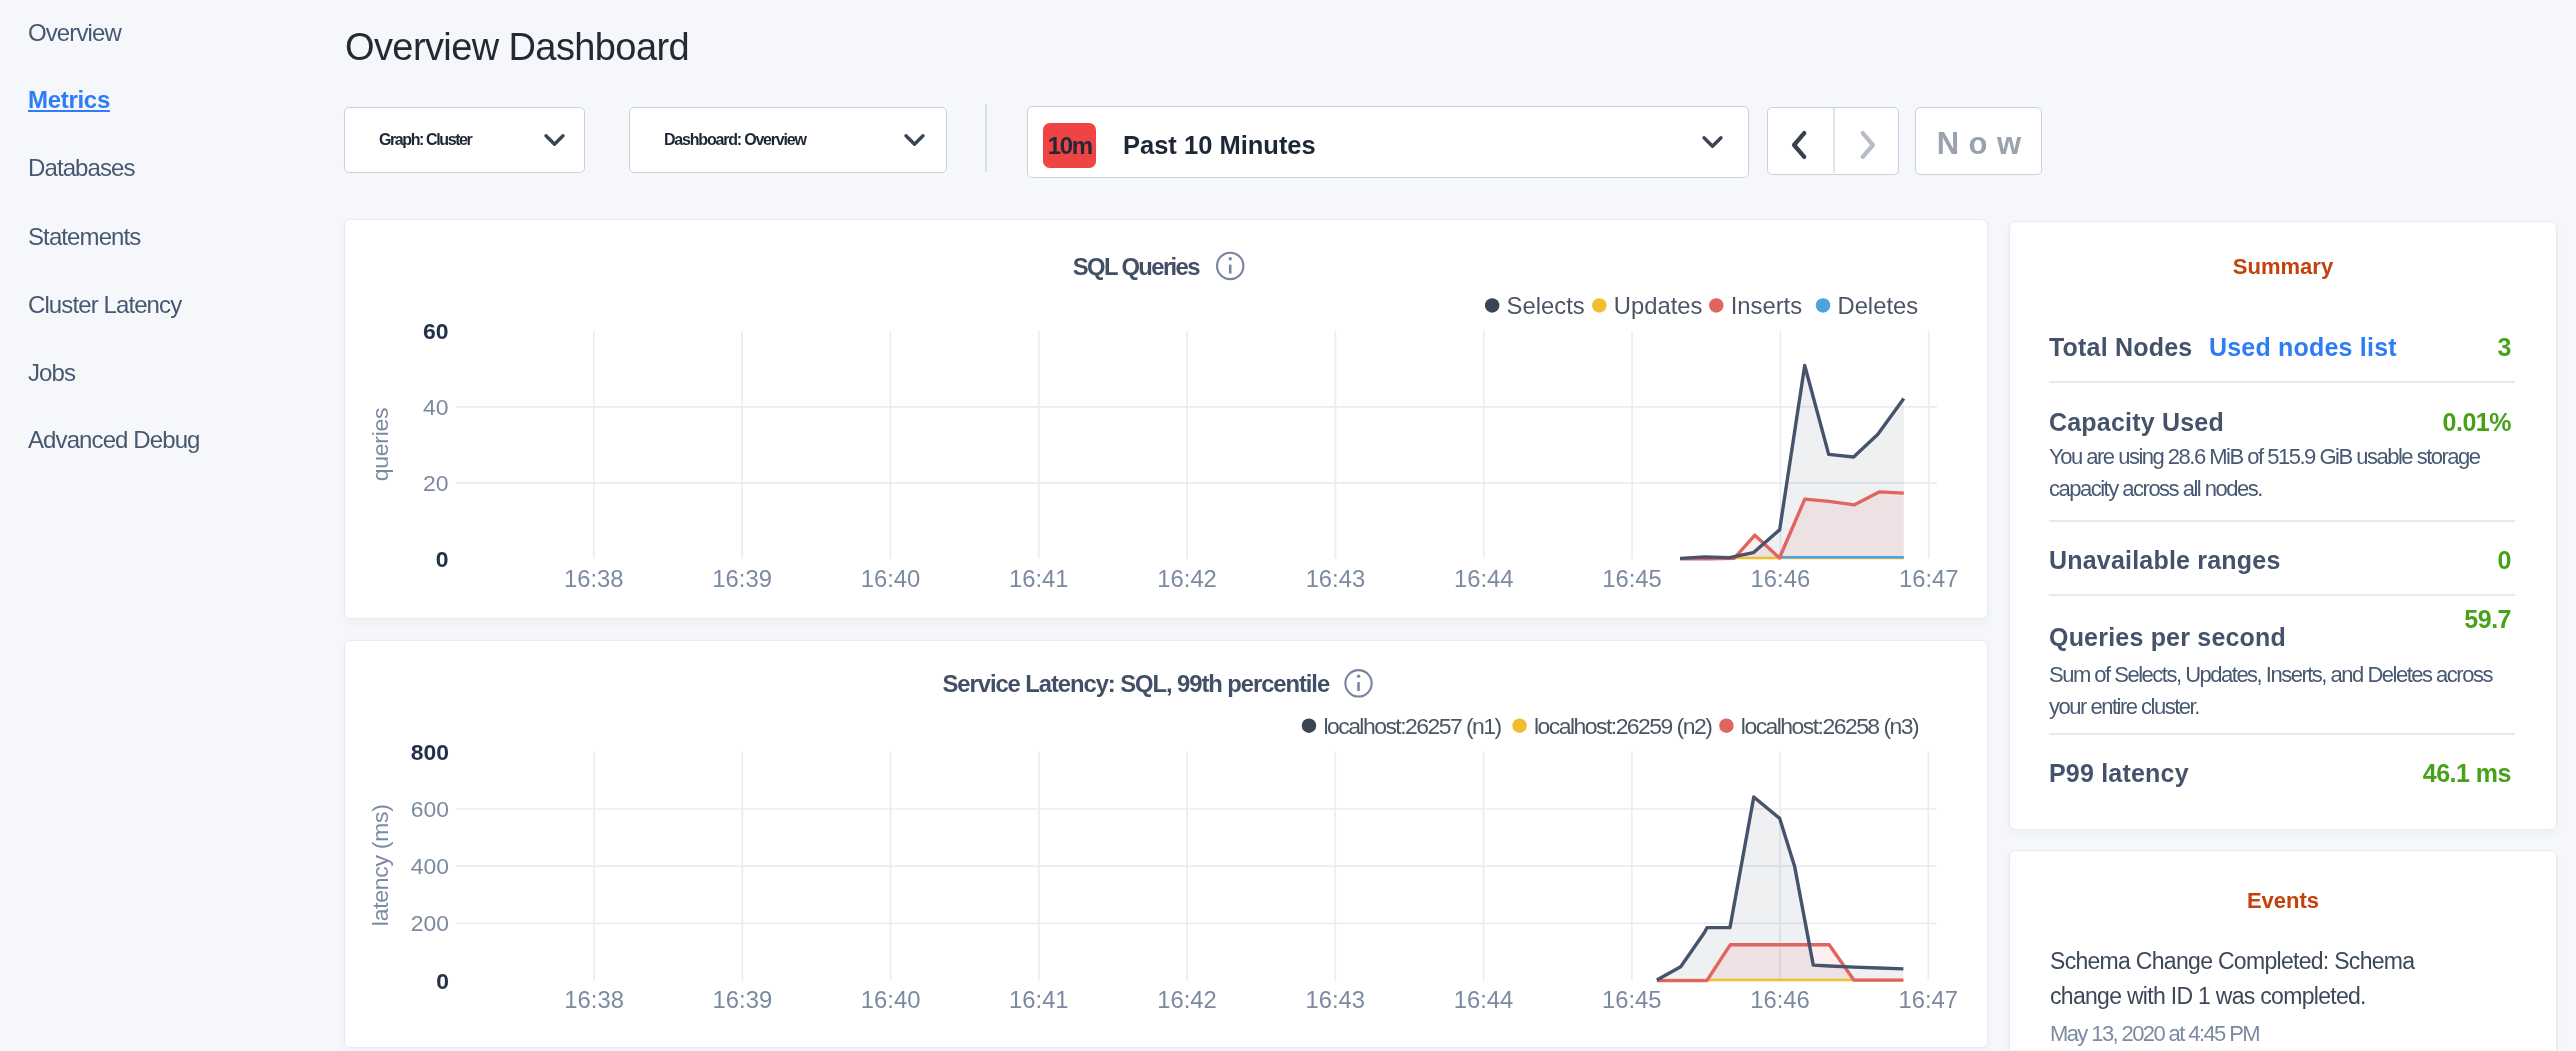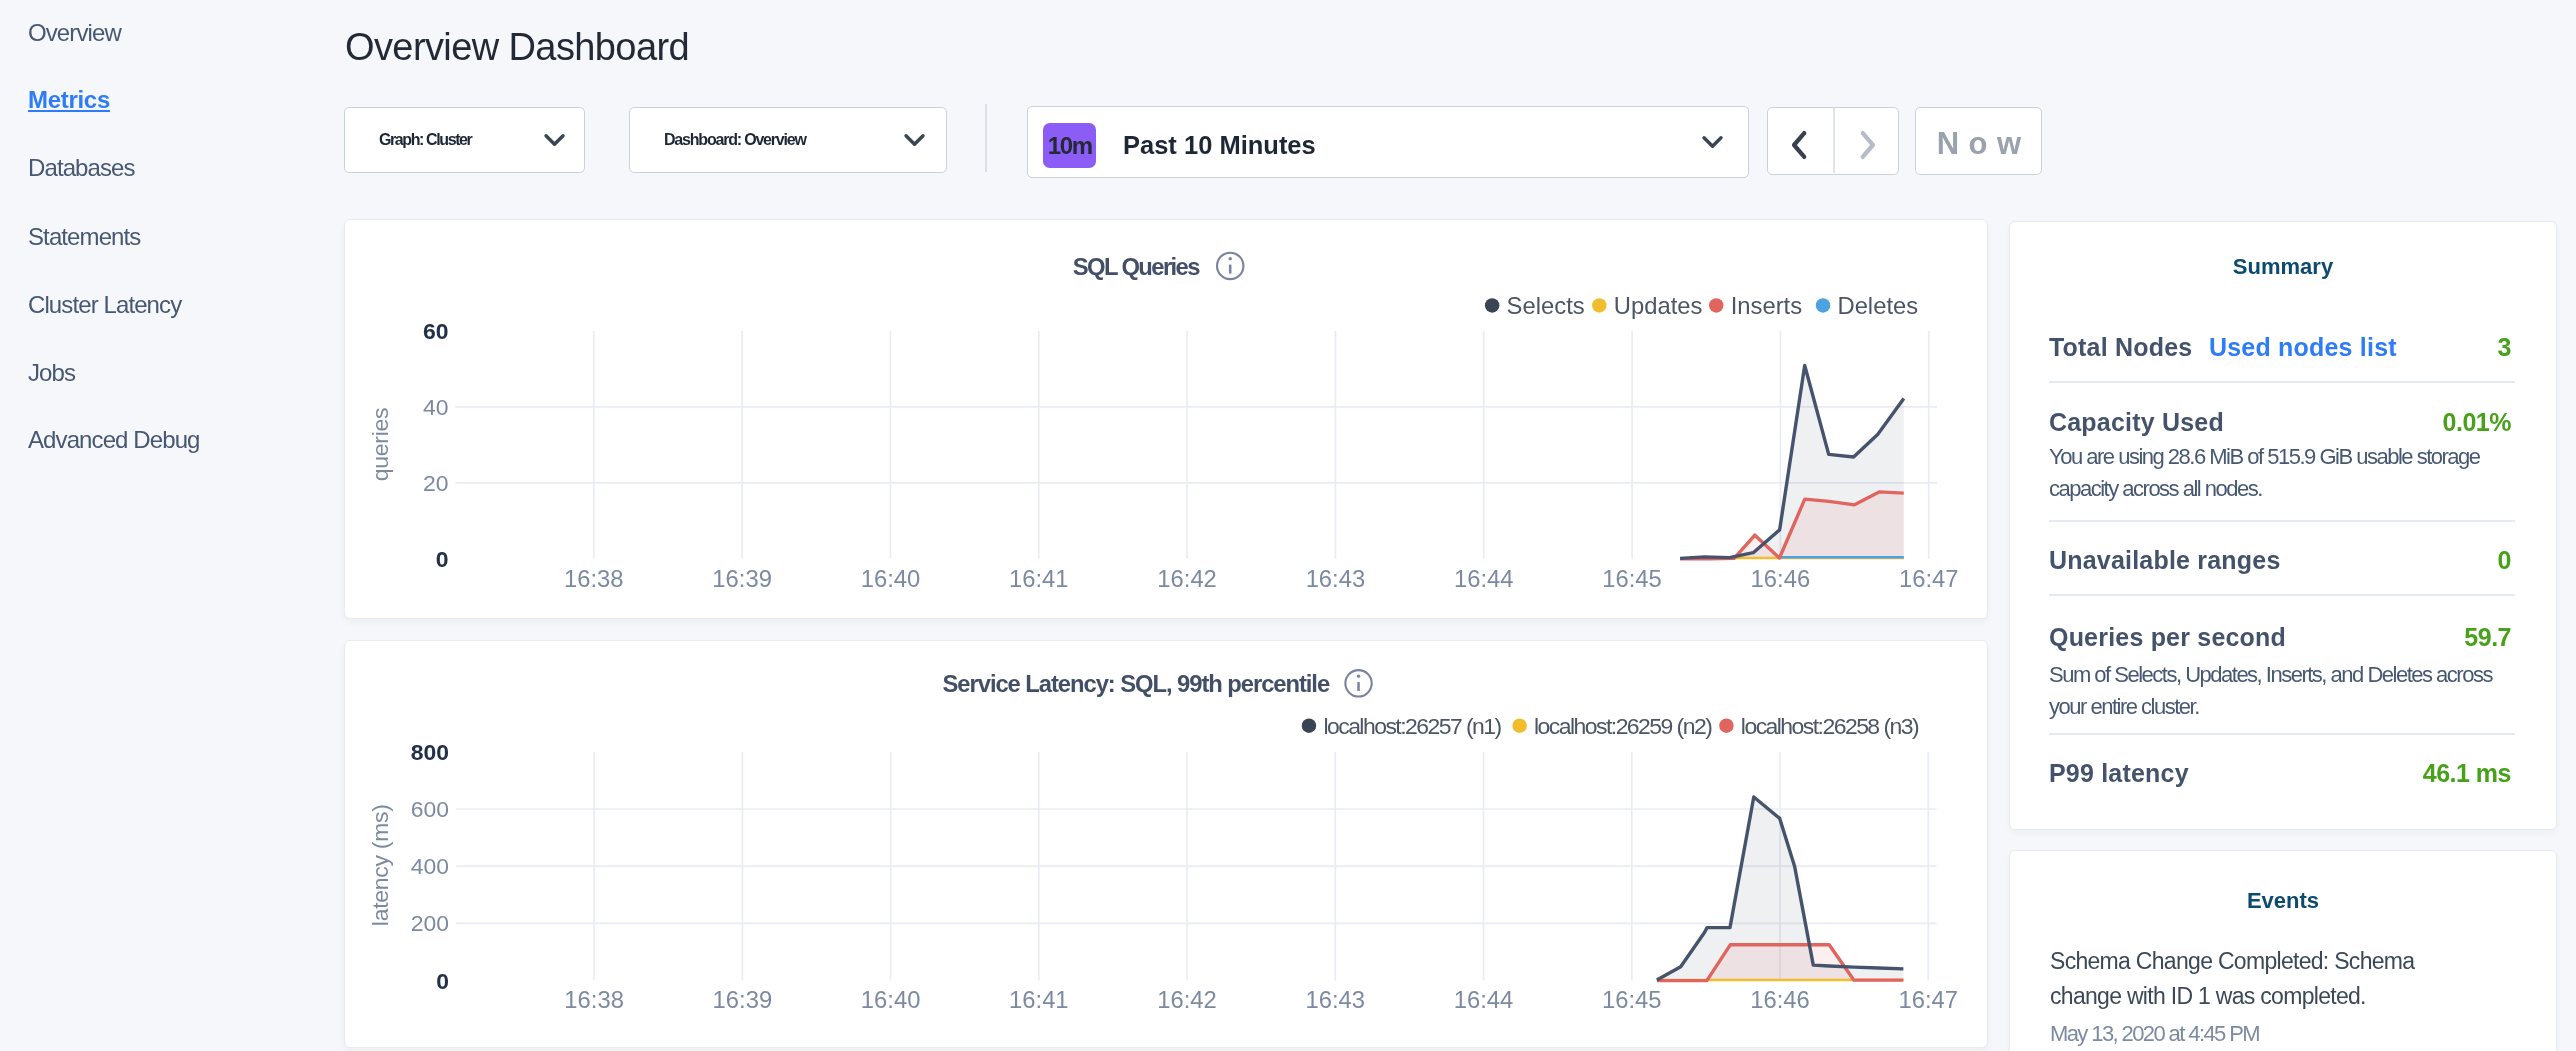--- a/index.html
+++ b/index.html
@@ -5,25 +5,25 @@
   * { margin:0; padding:0; box-sizing:border-box; }
   html,body { width:2576px; height:1051px; overflow:hidden; }
   body { font-family:"Liberation Sans", sans-serif; background:#f5f7fa; position:relative; }
   .abs { position:absolute; }
   .nav { left:28px; font-size:24px; letter-spacing:-0.9px; color:#475872; white-space:nowrap; }
   .nav.active { color:#2e7cf6; font-weight:700; letter-spacing:-0.3px;text-decoration:underline; }
   .h1 { left:345px; top:25.5px; font-size:38px; letter-spacing:-0.6px; color:#242a35; }
   .btn { top:107px; height:66px; background:#fff; border:1.7px solid #c9d2dc; border-radius:5.1px; position:absolute; }
   .lbl { position:absolute; top:50%; transform:translateY(-50%); font-size:16px; font-weight:700; color:#1d2736; white-space:nowrap; }
   .vline { left:985px; top:104px; width:1.7px; height:68px; background:#d9dfe7; }
-  .chip { left:15.3px; top:16px; width:53px; height:45px; background:#8b5cf6; border-radius:6.8px; position:absolute;
+  .chip { left:15.3px; top:16px; width:53px; height:45px; background:#ef4444; border-radius:6.8px; position:absolute;
           font-size:24px; letter-spacing:-1.3px; font-weight:700; color:#242a35; text-align:center; line-height:45px; }
   .chev { position:absolute; top:50%; transform:translateY(-50%); }
   .card { position:absolute; background:#fff; border:1.7px solid #e7ebf1; border-radius:6px; box-shadow:0 3.4px 6.8px rgba(60,75,100,0.04); }
-  .sumhead { width:548px; text-align:center; font-size:22px; font-weight:700; color:#0c4a6e; }
+  .sumhead { width:548px; text-align:center; font-size:22px; font-weight:700; color:#c2410c; }
   .srow-label { font-size:25px; font-weight:700; color:#44536b; letter-spacing:0.2px; white-space:nowrap; }
   .srow-link  { font-size:25px; font-weight:700; color:#2e7cf6; letter-spacing:0.2px; white-space:nowrap; }
   .srow-val   { font-size:25px; font-weight:700; color:#48a11a; letter-spacing:-0.5px; white-space:nowrap; }
   .spara { font-size:22px; letter-spacing:-1.5px; color:#475872; line-height:32px; width:459px; }
   .sdiv { left:2049px; width:466px; height:1.7px; background:#e5eaf0; position:absolute; }
   .etext { font-size:23px; letter-spacing:-0.7px; color:#3c4858; line-height:35px; width:408px; }
   .etime { font-size:22px; letter-spacing:-1.6px; color:#7c8aa1; }
 </style>
 </head>
 <body>
@@ -173,21 +173,21 @@
   <div class="abs srow-val" style="right:65px; top:333px;">3</div>
   <div class="sdiv" style="top:381px;"></div>
   <div class="abs srow-label" style="left:2049px; top:408px;">Capacity Used</div>
   <div class="abs srow-val" style="right:65px; top:408px;">0.01%</div>
   <div class="abs spara" style="left:2049px; top:441px;">You are using 28.6 MiB of 515.9 GiB usable storage capacity across all nodes.</div>
   <div class="sdiv" style="top:520px;"></div>
   <div class="abs srow-label" style="left:2049px; top:546px;">Unavailable ranges</div>
   <div class="abs srow-val" style="right:65px; top:546px;">0</div>
   <div class="sdiv" style="top:594px;"></div>
   <div class="abs srow-label" style="left:2049px; top:623px;">Queries per second</div>
-  <div class="abs srow-val" style="right:65px; top:623px;">59.7</div>
+  <div class="abs srow-val" style="right:65px; top:605px;">59.7</div>
   <div class="abs spara" style="left:2049px; top:659px;">Sum of Selects, Updates, Inserts, and Deletes across your entire cluster.</div>
   <div class="sdiv" style="top:733px;"></div>
   <div class="abs srow-label" style="left:2049px; top:759px;">P99 latency</div>
   <div class="abs srow-val" style="right:65px; top:759px;">46.1 ms</div>
 
   <div class="card" style="left:2009px; top:850px; width:548px; height:340px;"></div>
   <div class="abs sumhead" style="left:2009px; top:888px;">Events</div>
   <div class="abs etext" style="left:2050px; top:944px;">Schema Change Completed: Schema change with ID 1 was completed.</div>
   <div class="abs etime" style="left:2050px; top:1021px;">May 13, 2020 at 4:45 PM</div>
 

